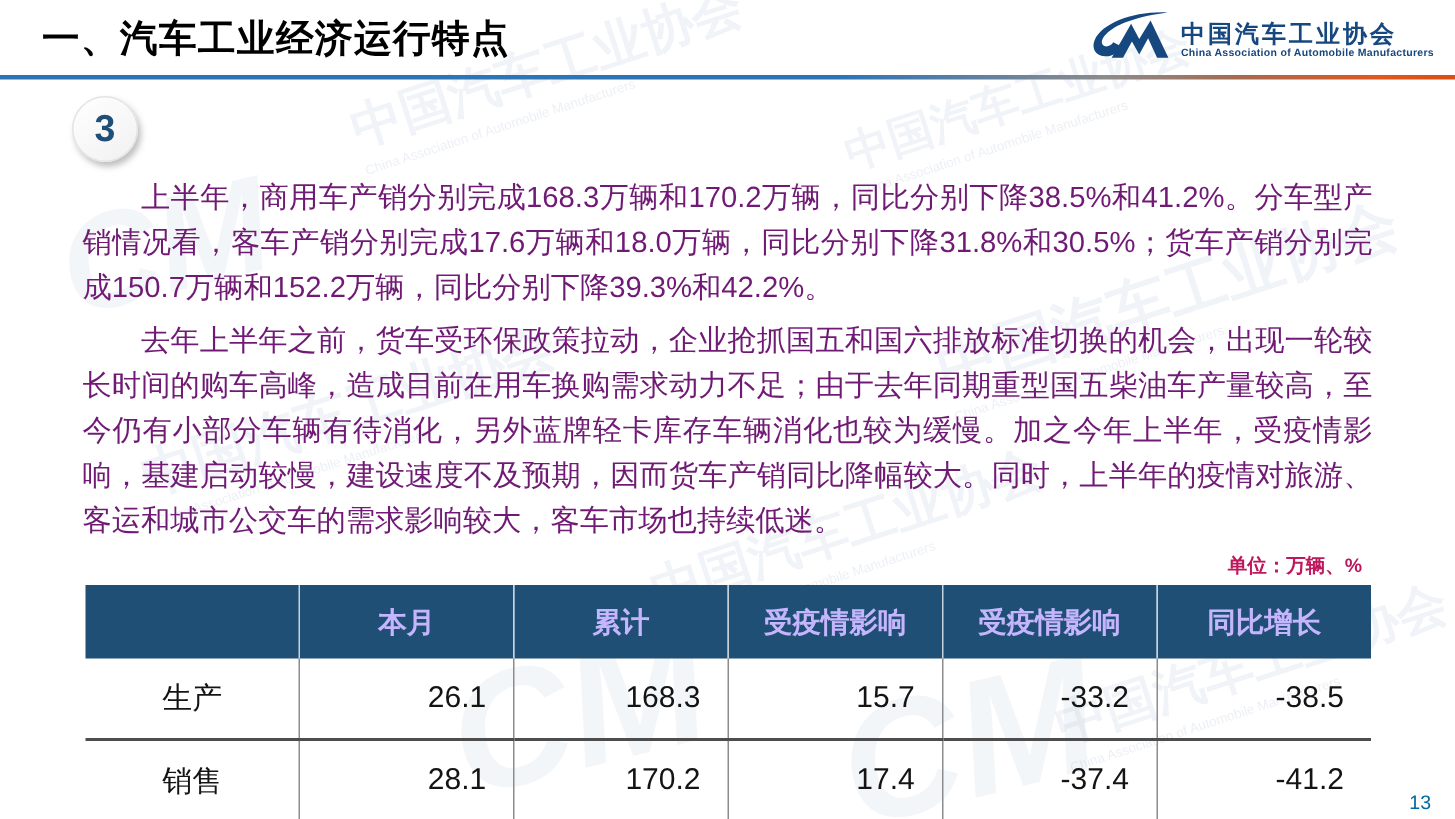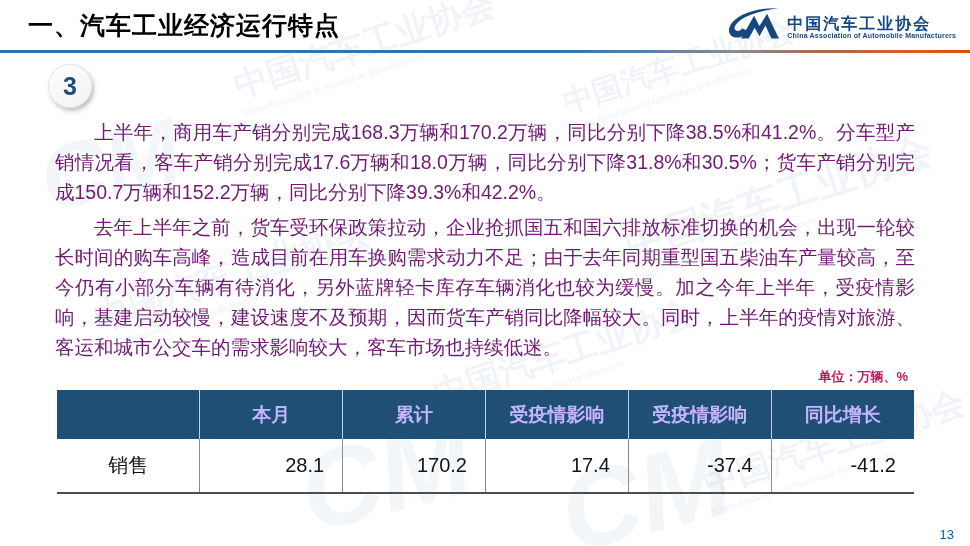--- a/index.html
+++ b/index.html
@@ -118,20 +118,28 @@
       <th></th>
       <th>本月</th>
       <th>累计</th>
       <th>受疫情影响</th>
       <th>受疫情影响</th>
       <th>同比增长</th>
     </tr>
   </thead>
   <tbody>
     <tr>
+      <td>生产</td>
+      <td class="num">26.1</td>
+      <td class="num">168.3</td>
+      <td class="num">15.7</td>
+      <td class="num">-33.2</td>
+      <td class="num">-38.5</td>
+    </tr>
+    <tr>
       <td>销售</td>
       <td class="num">28.1</td>
       <td class="num">170.2</td>
       <td class="num">17.4</td>
       <td class="num">-37.4</td>
       <td class="num">-41.2</td>
     </tr>
   </tbody>
 </table>
 

